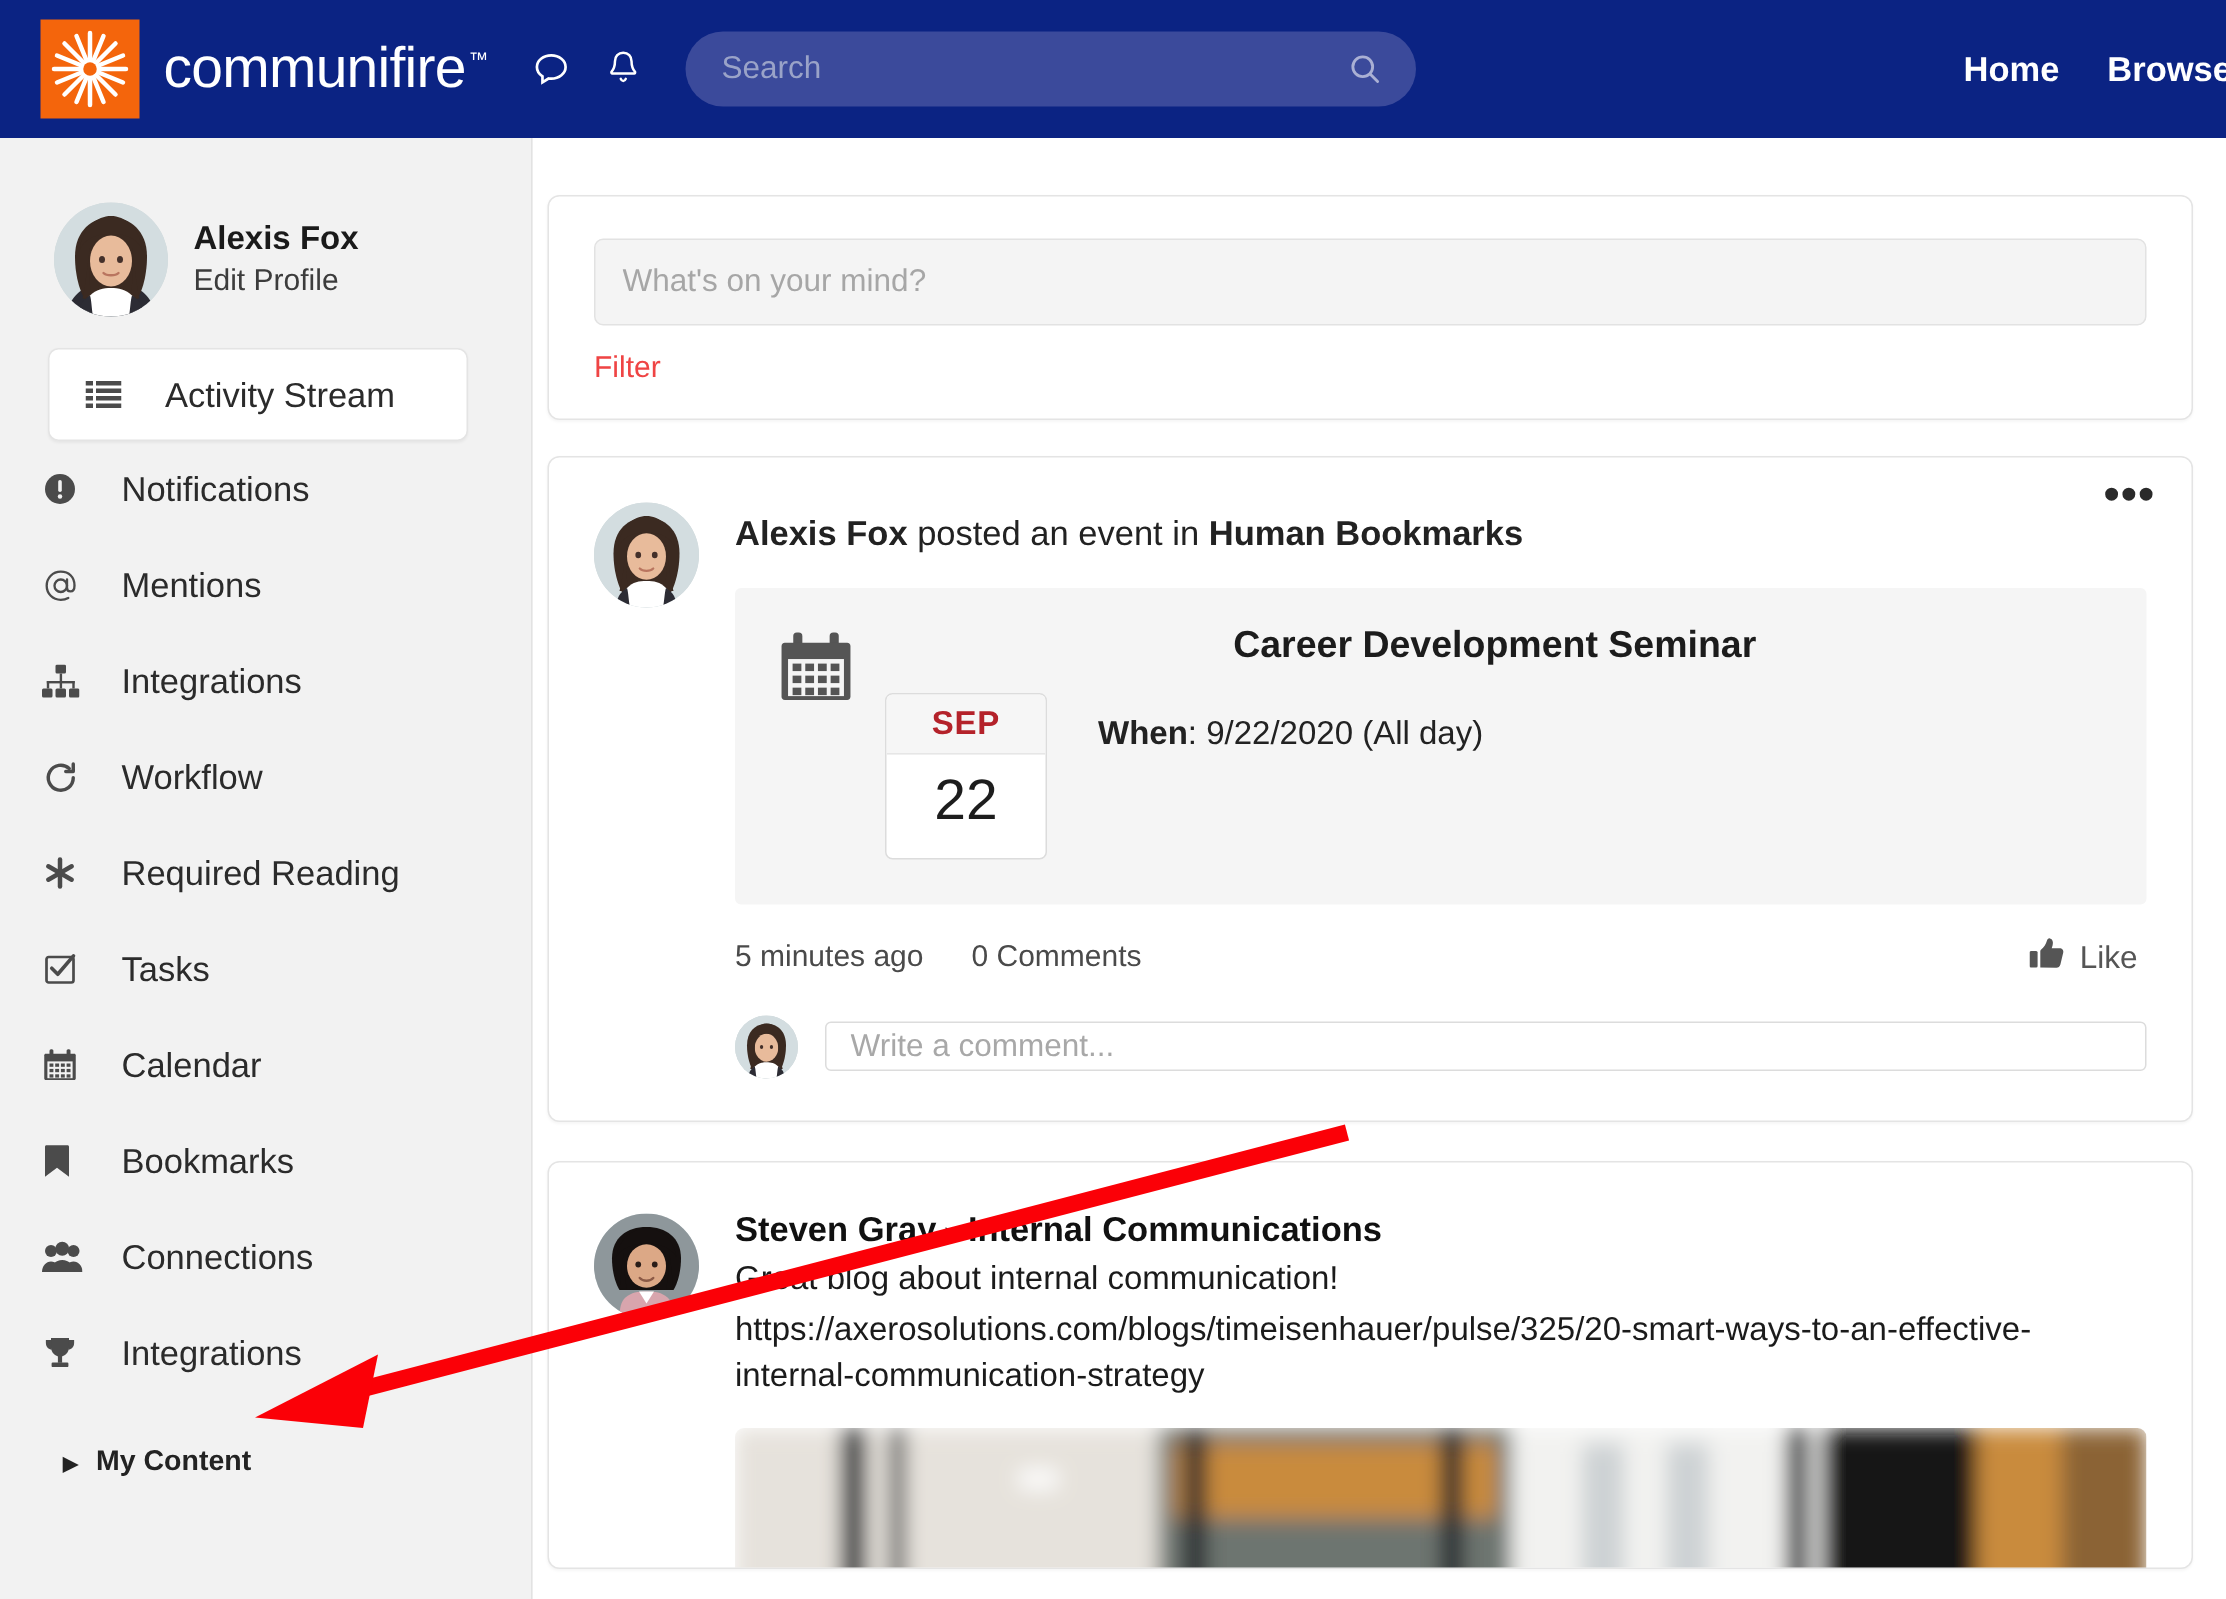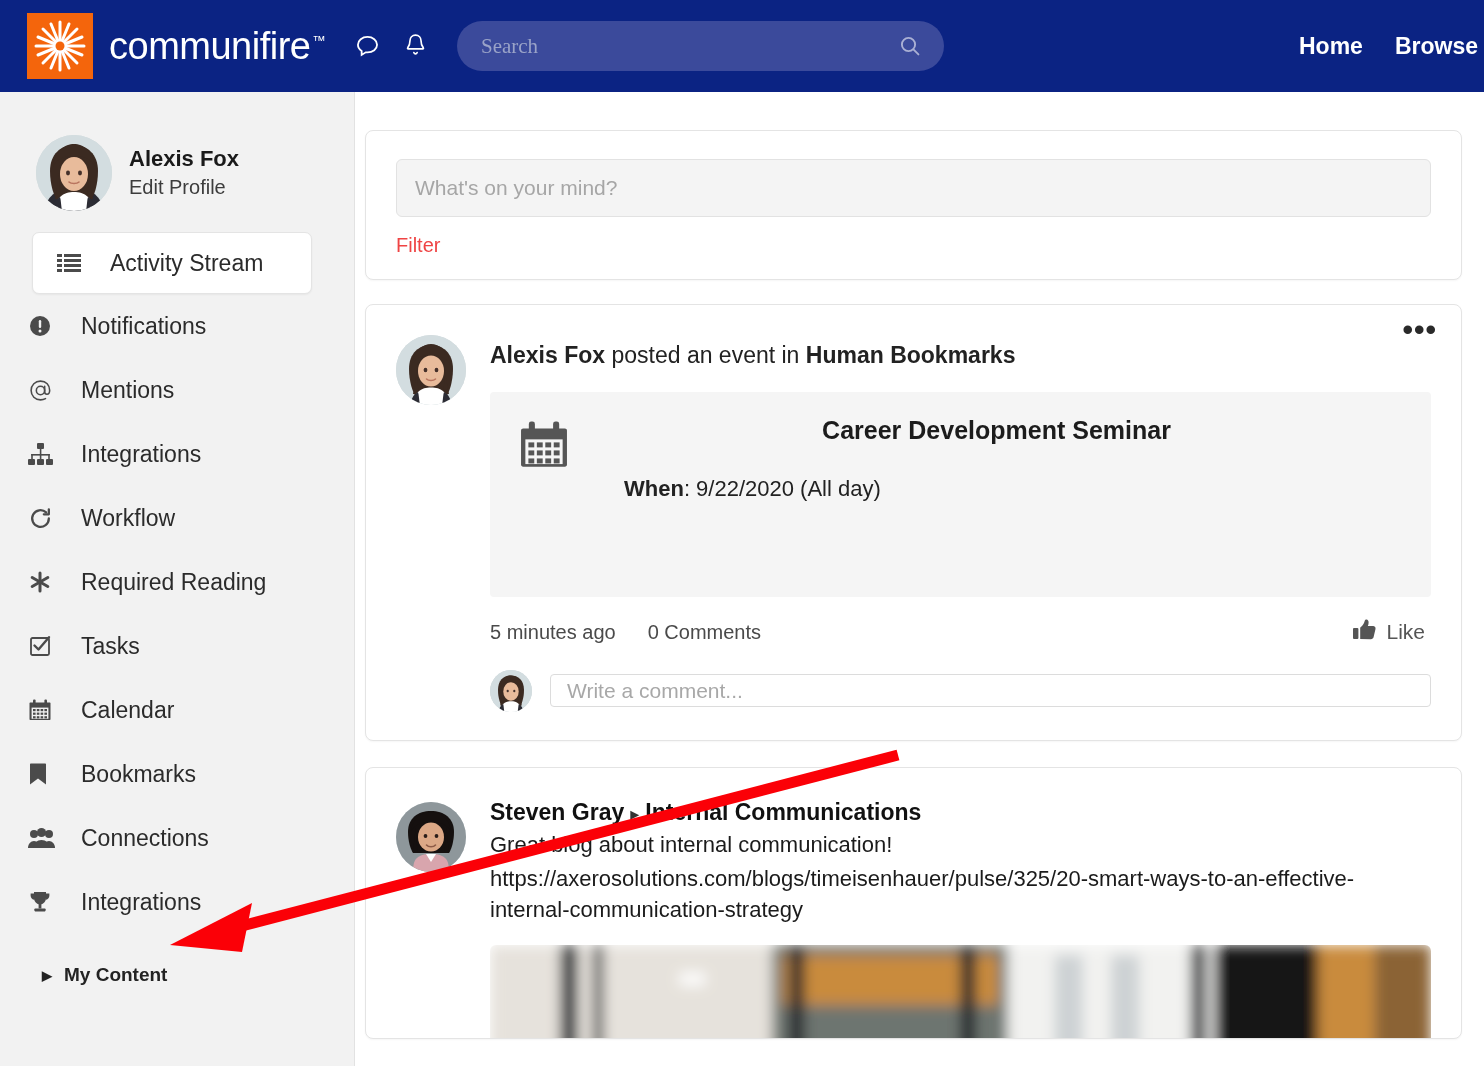--- a/index.html
+++ b/index.html
@@ -56,31 +56,31 @@
     border-radius: 26px;
     display: flex; align-items: center;
     position: relative;
     flex: 0 0 auto;
   }
   #search-input {
     flex: 1 1 auto;
     background: transparent;
     border: none; outline: none;
     color: #ffffff;
-    font-family: Liberation Serif, serif;
+    font-family: Liberation Sans, sans-serif;
     font-size: 21px;
     padding: 0 46px 0 24px;
     height: 48px;
   }
   #search-input::placeholder { color: #9aa3c8; opacity: 1; }
   #search-icon { position: absolute; right: 22px; top: 13px; }
   #topnav-links {
     margin-left: auto;
     display: flex; align-items: center;
-    padding-right: 14px;
+    padding-right: 4px;
   }
   .topnav-link {
     color: #ffffff;
     font-size: 23px;
     font-weight: 700;
     margin-right: 0;
     padding: 0 32px 0 0;
     text-decoration: none;
     white-space: nowrap;
   }
@@ -607,20 +607,24 @@
                   <rect x="4.8" y="18.2" width="2.7" height="2.3"></rect>
                     <rect x="8.7" y="18.2" width="2.7" height="2.3"></rect>
                   <rect x="12.6" y="18.2" width="2.7" height="2.3"></rect>
                     <rect x="16.5" y="18.2" width="2.7" height="2.3"></rect>
                 </g>
               </svg>
             </div>
             <div class="event-main">
               <div class="event-title">Career Development Seminar</div>
               <div class="event-row">
+                <div class="date-chip">
+                  <div class="date-chip-month">SEP</div>
+                  <div class="date-chip-day">22</div>
+                </div>
                 <div class="event-when"><b>When</b><span>: 9/22/2020 (All day)</span></div>
               </div>
             </div>
           </div>
 
           <div class="post-meta">
             <span class="meta-time">5 minutes ago</span>
             <span class="meta-comments">0 Comments</span>
             <span class="like-btn">
               <span>

